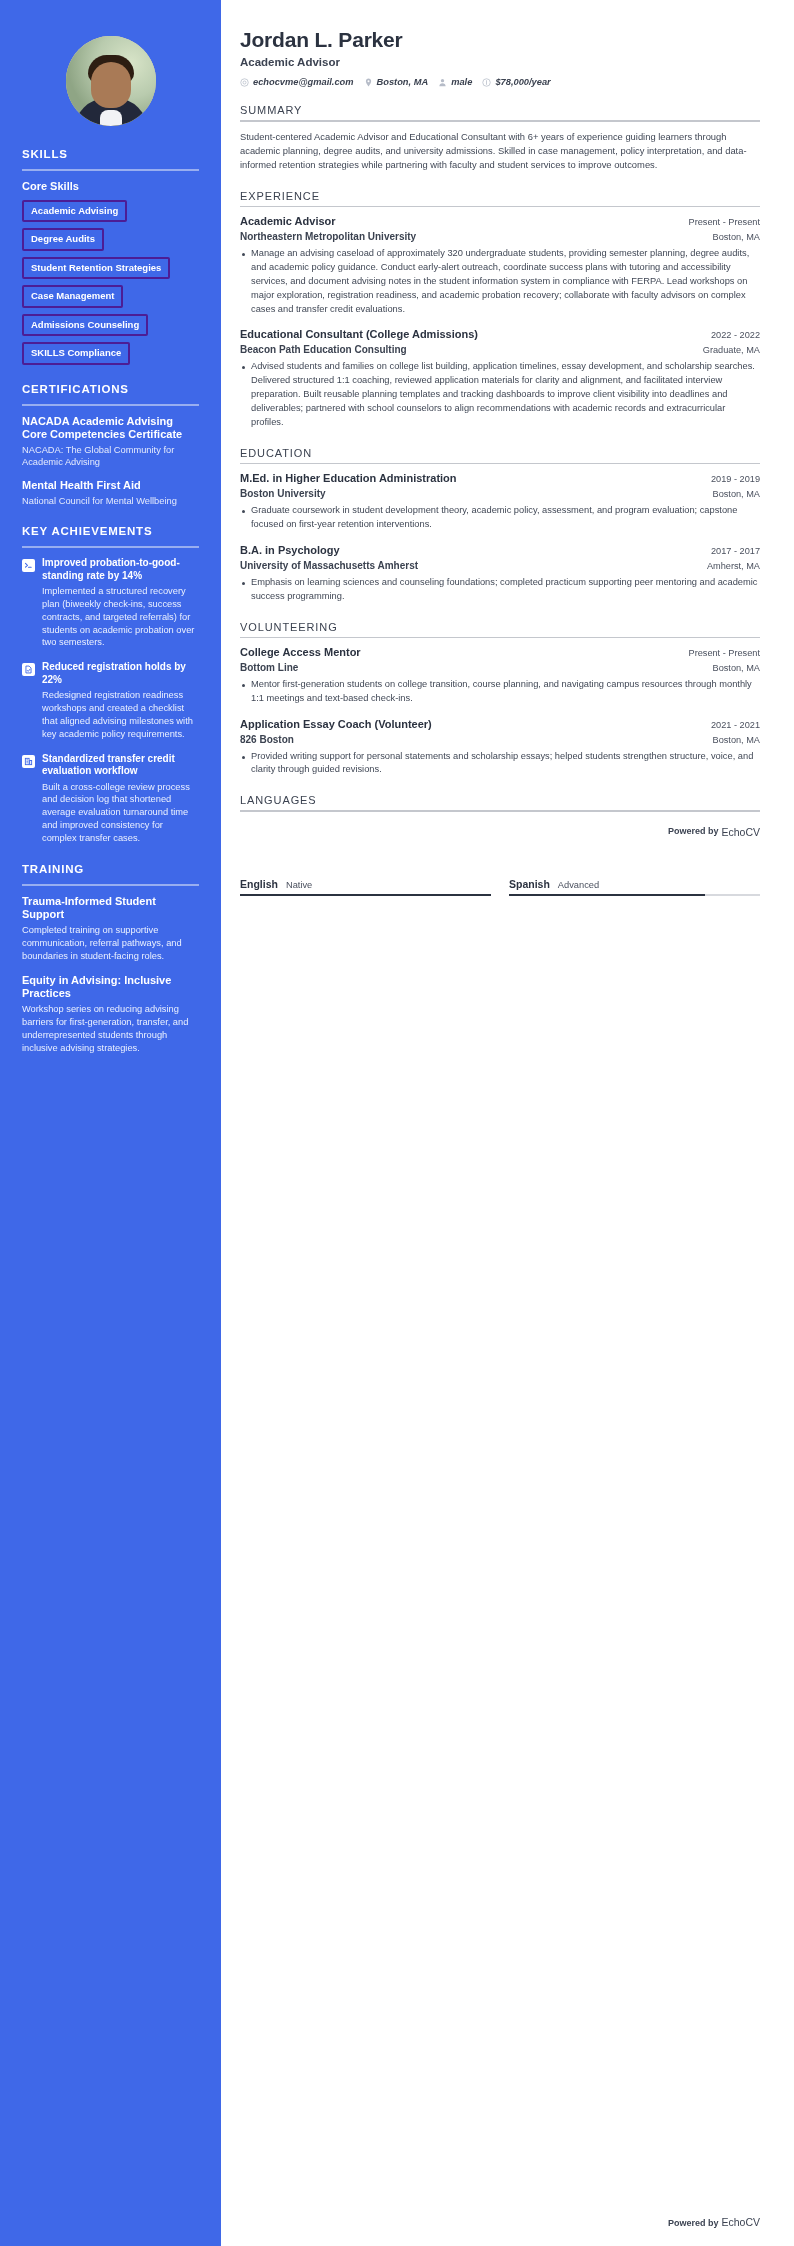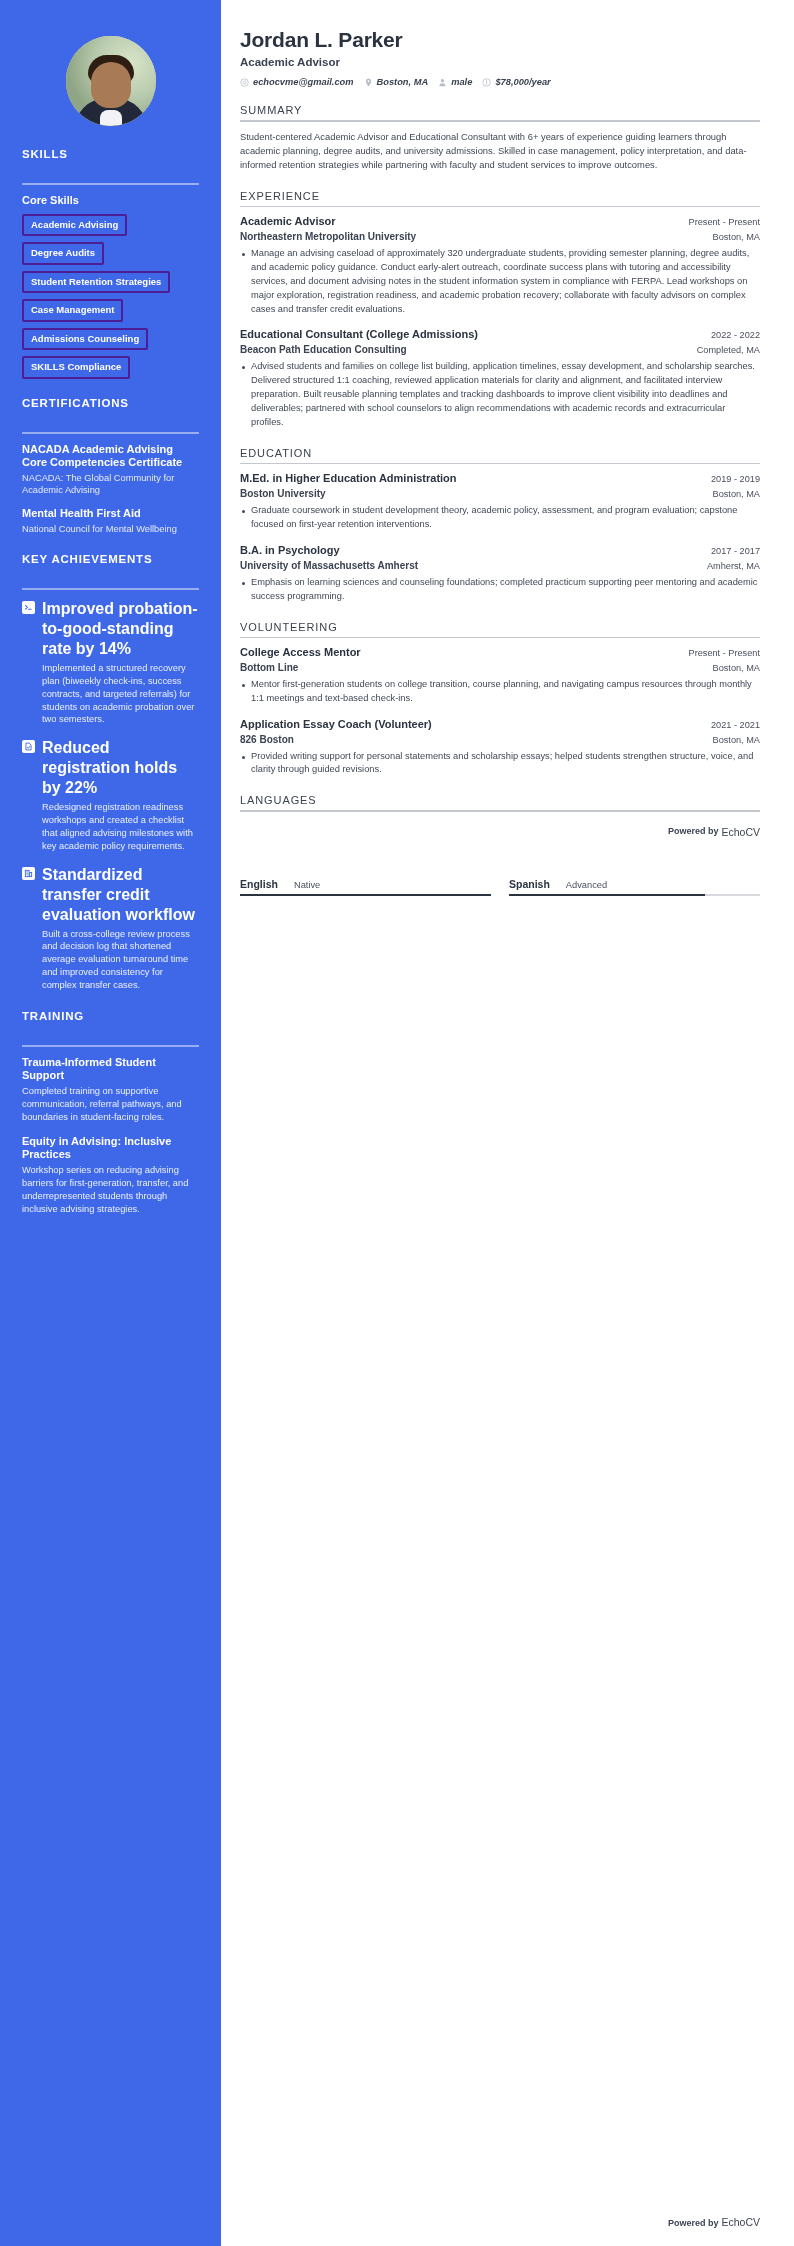--- a/index.html
+++ b/index.html
@@ -79,21 +79,21 @@
     background: #2d1d12;
     border-radius: 24px 24px 12px 12px;
   }
 
   .side-sec { padding: 0 22px; margin-bottom: 18px; }
   .side-h {
     font-size: 11.5px;
     font-weight: bold;
     letter-spacing: 0.8px;
     color: #ffffff;
-    padding-bottom: 23px;
+    padding-bottom: 9px;
   }
   .side-rule {
     height: 2px;
     background: #98aef0;
     margin-bottom: 9px;
   }
   .side-sub {
     font-size: 11px;
     font-weight: bold;
     color: #ffffff;
@@ -136,21 +136,21 @@
     background: #ffffff;
     border-radius: 2px;
     margin-top: 2px;
     display: flex;
     align-items: center;
     justify-content: center;
   }
   .ach-icon svg { display: block; }
   .ach-body { flex: 1 1 auto; }
   .ach-title {
-    font-size: 16px;
+    font-size: 10px;
     font-weight: bold;
     line-height: 1.25;
     color: #ffffff;
     margin-bottom: 3px;
   }
   .ach-desc {
     font-size: 9.3px;
     line-height: 1.38;
     color: #eaf0ff;
   }
@@ -289,21 +289,21 @@
     display: flex;
     gap: 18px;
     margin-top: 40px;
   }
   .lang {
     flex: 1 1 0;
   }
   .lang-row {
     display: flex;
     align-items: baseline;
-    gap: 16px;
+    gap: 8px;
   }
   .lang-name {
     font-size: 10.5px;
     font-weight: bold;
     color: #2b3240;
   }
   .lang-level {
     font-size: 9.3px;
     color: #4a505e;
   }
@@ -510,21 +510,21 @@
         </ul>
       </div>
 
       <div class="entry">
         <div class="entry-top">
           <span class="entry-title">Educational Consultant (College Admissions)</span>
           <span class="entry-dates">2022 - 2022</span>
         </div>
         <div class="entry-sub">
           <span class="entry-org">Beacon Path Education Consulting</span>
-          <span class="entry-loc">Completed, MA</span>
+          <span class="entry-loc">Graduate, MA</span>
         </div>
         <ul class="bullets">
           <li>Advised students and families on college list building, application timelines, essay development, and scholarship searches. Delivered structured 1:1 coaching, reviewed application materials for clarity and alignment, and facilitated interview preparation. Built reusable planning templates and tracking dashboards to improve client visibility into deadlines and deliverables; partnered with school counselors to align recommendations with academic records and extracurricular profiles.</li>
         </ul>
       </div>
     </section>
 
     <section class="sec">
       <div class="sec-h">EDUCATION</div>
       <div class="sec-rule"></div>

